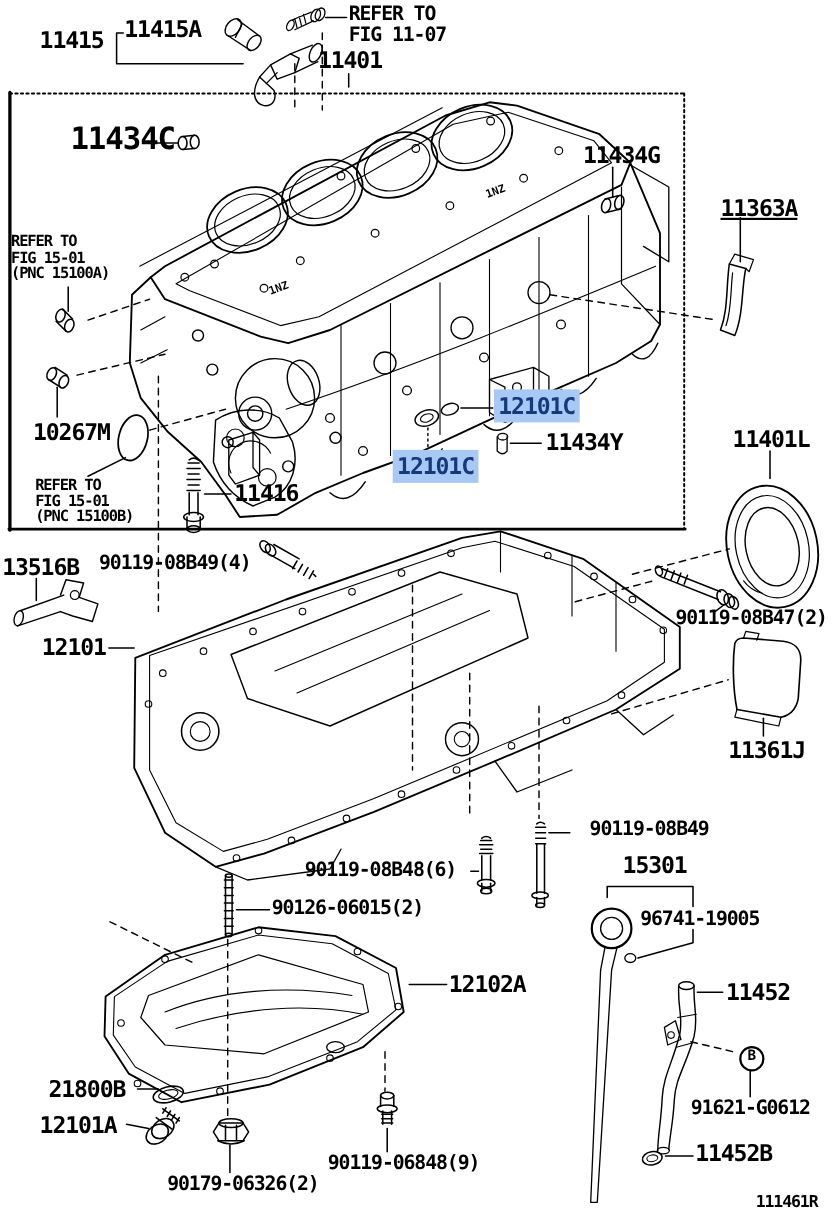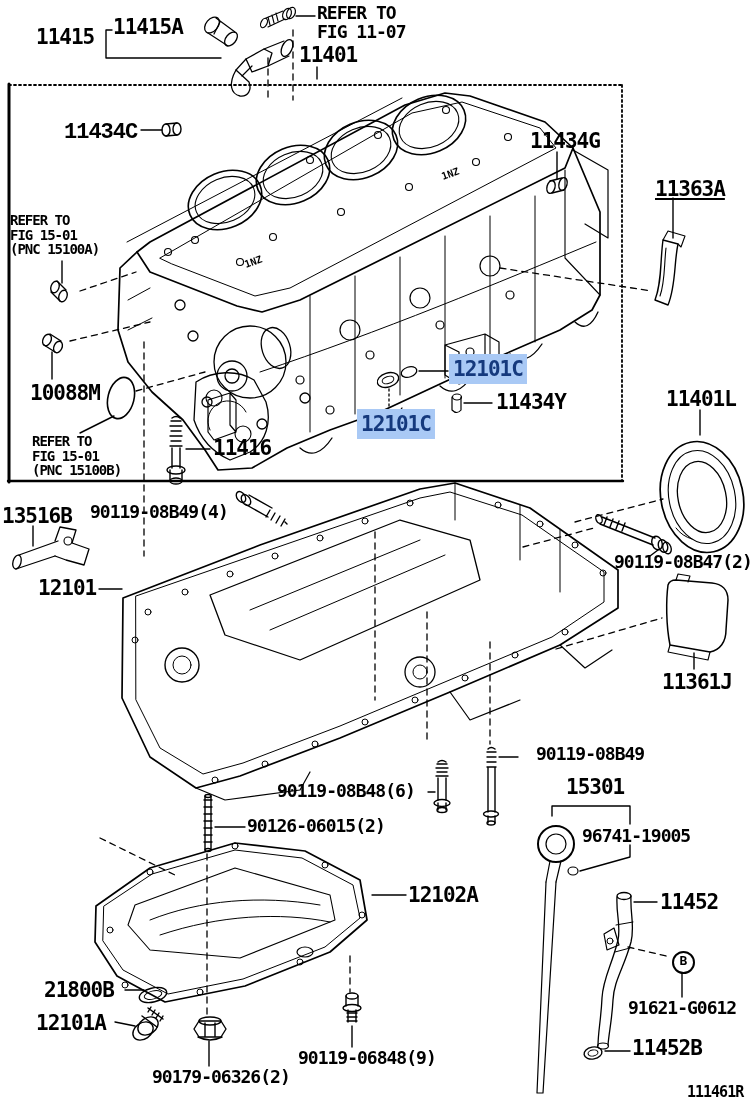--- a/index.html
+++ b/index.html
@@ -366,28 +366,28 @@
   <g stroke-width="1.3" stroke-dasharray="2,3">
     <path d="M389,389 V408"></path>
   </g>
 </svg>
 
 <div id="callouts">
       <div class="callout" style="left: 36px; top: 26px; font-size: 21px;">11415</div>
       <div class="callout" style="left: 113px; top: 16px; font-size: 21px;">11415A</div>
       <div class="callout" style="left: 317px; top: 4px; font-size: 18px;">REFER TO
 FIG 11-07</div>
-      <div class="callout" style="left: 289px; top: 44px; font-size: 21px; margin-left: 10px;">11401</div>
-      <div class="callout" style="left: 64px; top: 121px; font-size: 22px; font-family: Liberation Mono, monospace;">11434C</div>
+      <div class="callout" style="left: 289px; top: 44px; font-size: 21px;">11401</div>
+      <div class="callout" style="left: 64px; top: 111px; font-size: 28px;">11434C</div>
       <div class="callout" style="left: 530px; top: 130px; font-size: 21px;">11434G</div>
       <div class="callout" style="left: 655px; top: 178px; font-size: 21px; text-decoration: underline;">11363A</div>
       <div class="callout" style="left: 10px; top: 213px; font-size: 14px;">REFER TO
 FIG 15-01
 (PNC 15100A)</div>
-      <div class="callout" style="left: 30px; top: 382px; font-size: 21px;">10088M</div>
+      <div class="callout" style="left: 30px; top: 382px; font-size: 21px;">10267M</div>
       <div class="callout" style="left: 32px; top: 434px; font-size: 14px;">REFER TO
 FIG 15-01
 (PNC 15100B)</div>
       <div class="callout" style="left: 213px; top: 437px; font-size: 21px;">11416</div>
       <div class="callout highlight" style="left: 449px; top: 354px; font-size: 21px;">12101C</div>
       <div class="callout highlight" style="left: 357px; top: 409px; font-size: 21px;">12101C</div>
       <div class="callout" style="left: 496px; top: 391px; font-size: 21px;">11434Y</div>
       <div class="callout" style="left: 666px; top: 388px; font-size: 21px;">11401L</div>
       <div class="callout" style="left: 594px; top: 553px; font-size: 18px; margin-left: 20px;">90119-08B47(2)</div>
       <div class="callout" style="left: 662px; top: 671px; font-size: 21px;">11361J</div>

